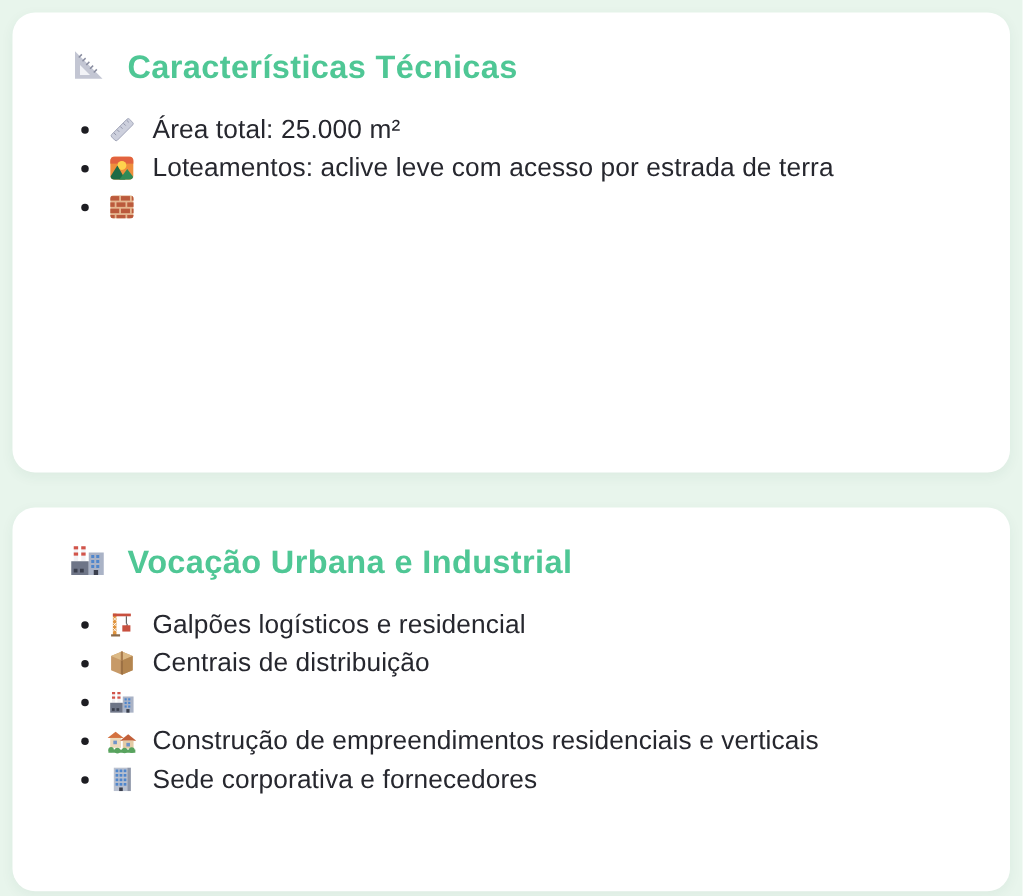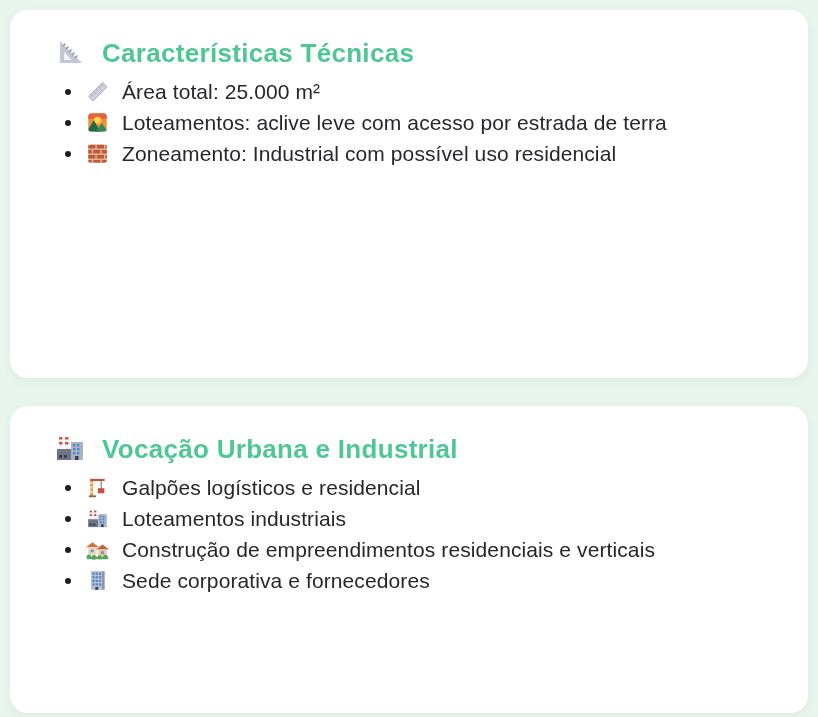--- a/index.html
+++ b/index.html
@@ -36,21 +36,21 @@
   .title-icon svg { width: 32px; height: 32px; }
   .card-title-text {
     color: #4fc795;
     font-size: 26px;
     font-weight: 700;
     letter-spacing: 0.3px;
     line-height: 1.1;
   }
 
   .card-list {
-    margin: 8px 0 0 0;
+    margin: 20px 0 0 0;
     padding: 0;
     list-style: none;
   }
   .list-item {
     display: flex;
     align-items: center;
     height: 31px;
     font-size: 21px;
     color: #26272e;
     letter-spacing: 0.1px;
@@ -151,21 +151,20 @@
                 <rect x="3" y="18" width="10" height="5"></rect>
                 <rect x="15" y="18" width="10" height="5"></rect>
                 <rect x="27" y="18" width="4" height="5"></rect>
                 <rect x="3" y="25" width="5" height="4"></rect>
                 <rect x="10" y="25" width="10" height="4"></rect>
                 <rect x="22" y="25" width="8" height="4"></rect>
               </g>
             </g>
           </svg>
         </span>
-        <span class="item-text">Zoneamento: Industrial com possível uso residencial</span>
       </li>
     </ul>
 </section>
 
 <section class="card" id="card-1">
   <div class="card-title-row">
     <span class="title-icon">
         <svg viewBox="0 0 32 32">
           <rect x="5" y="5" width="3.5" height="12" fill="#f2f2f5"></rect>
           <rect x="11" y="5" width="3.5" height="12" fill="#f2f2f5"></rect>
@@ -214,20 +213,33 @@
             <rect x="16.5" y="17" width="9" height="7" fill="#c8503f"></rect>
             <rect x="4" y="27" width="10" height="2.5" fill="#8a6a4a"></rect>
           </svg>
         </span>
         <span class="item-text">Galpões logísticos e residencial</span>
       </li>
       <li class="list-item">
         <span class="bullet-dot"></span>
         <span class="item-icon">
           <svg viewBox="0 0 32 32">
+            <polygon points="16,3 28,8 28,24 16,29 4,24 4,8" fill="#c79a68"></polygon>
+            <polygon points="16,3 28,8 16,13 4,8" fill="#dcb985"></polygon>
+            <polygon points="16,13 28,8 28,24 16,29" fill="#b3854f"></polygon>
+            <rect x="14.8" y="3" width="2.4" height="10" fill="#a97c4f" transform="skewX(0)"></rect>
+            <polygon points="14.8,13 17.2,13 17.2,29 14.8,28" fill="#9c7144"></polygon>
+          </svg>
+        </span>
+        <span class="item-text">Centrais de distribuição</span>
+      </li>
+      <li class="list-item">
+        <span class="bullet-dot"></span>
+        <span class="item-icon">
+          <svg viewBox="0 0 32 32">
             <rect x="5" y="5" width="3.5" height="12" fill="#f2f2f5"></rect>
             <rect x="11" y="5" width="3.5" height="12" fill="#f2f2f5"></rect>
             <g fill="#d2544a">
               <rect x="5" y="5" width="3.5" height="2.5"></rect>
               <rect x="5" y="10" width="3.5" height="2.5"></rect>
               <rect x="11" y="5" width="3.5" height="2.5"></rect>
               <rect x="11" y="10" width="3.5" height="2.5"></rect>
             </g>
             <rect x="3" y="17" width="14" height="11" fill="#6e7587"></rect>
             <g fill="#3a3f4d">
@@ -239,21 +251,20 @@
               <rect x="19" y="12" width="2.4" height="2.4"></rect>
               <rect x="23" y="12" width="2.4" height="2.4"></rect>
               <rect x="19" y="16" width="2.4" height="2.4"></rect>
               <rect x="23" y="16" width="2.4" height="2.4"></rect>
               <rect x="19" y="20" width="2.4" height="2.4"></rect>
               <rect x="23" y="20" width="2.4" height="2.4"></rect>
             </g>
             <rect x="21" y="24" width="3.5" height="4" fill="#3a3f4d"></rect>
           </svg>
         </span>
-        <span class="item-text">Loteamentos industriais</span>
       </li>
       <li class="list-item">
         <span class="bullet-dot"></span>
         <span class="item-icon">
           <svg viewBox="0 0 32 32">
             <polygon points="9,6 18,13 0,13" fill="#d4713f"></polygon>
             <rect x="3" y="13" width="12" height="11" fill="#ecd9bb"></rect>
             <rect x="6.5" y="16" width="4" height="4" fill="#6f94c9"></rect>
             <polygon points="23,9 32,16 14,16" fill="#c2603a"></polygon>
             <rect x="17" y="16" width="12" height="9" fill="#e4cba6"></rect>

